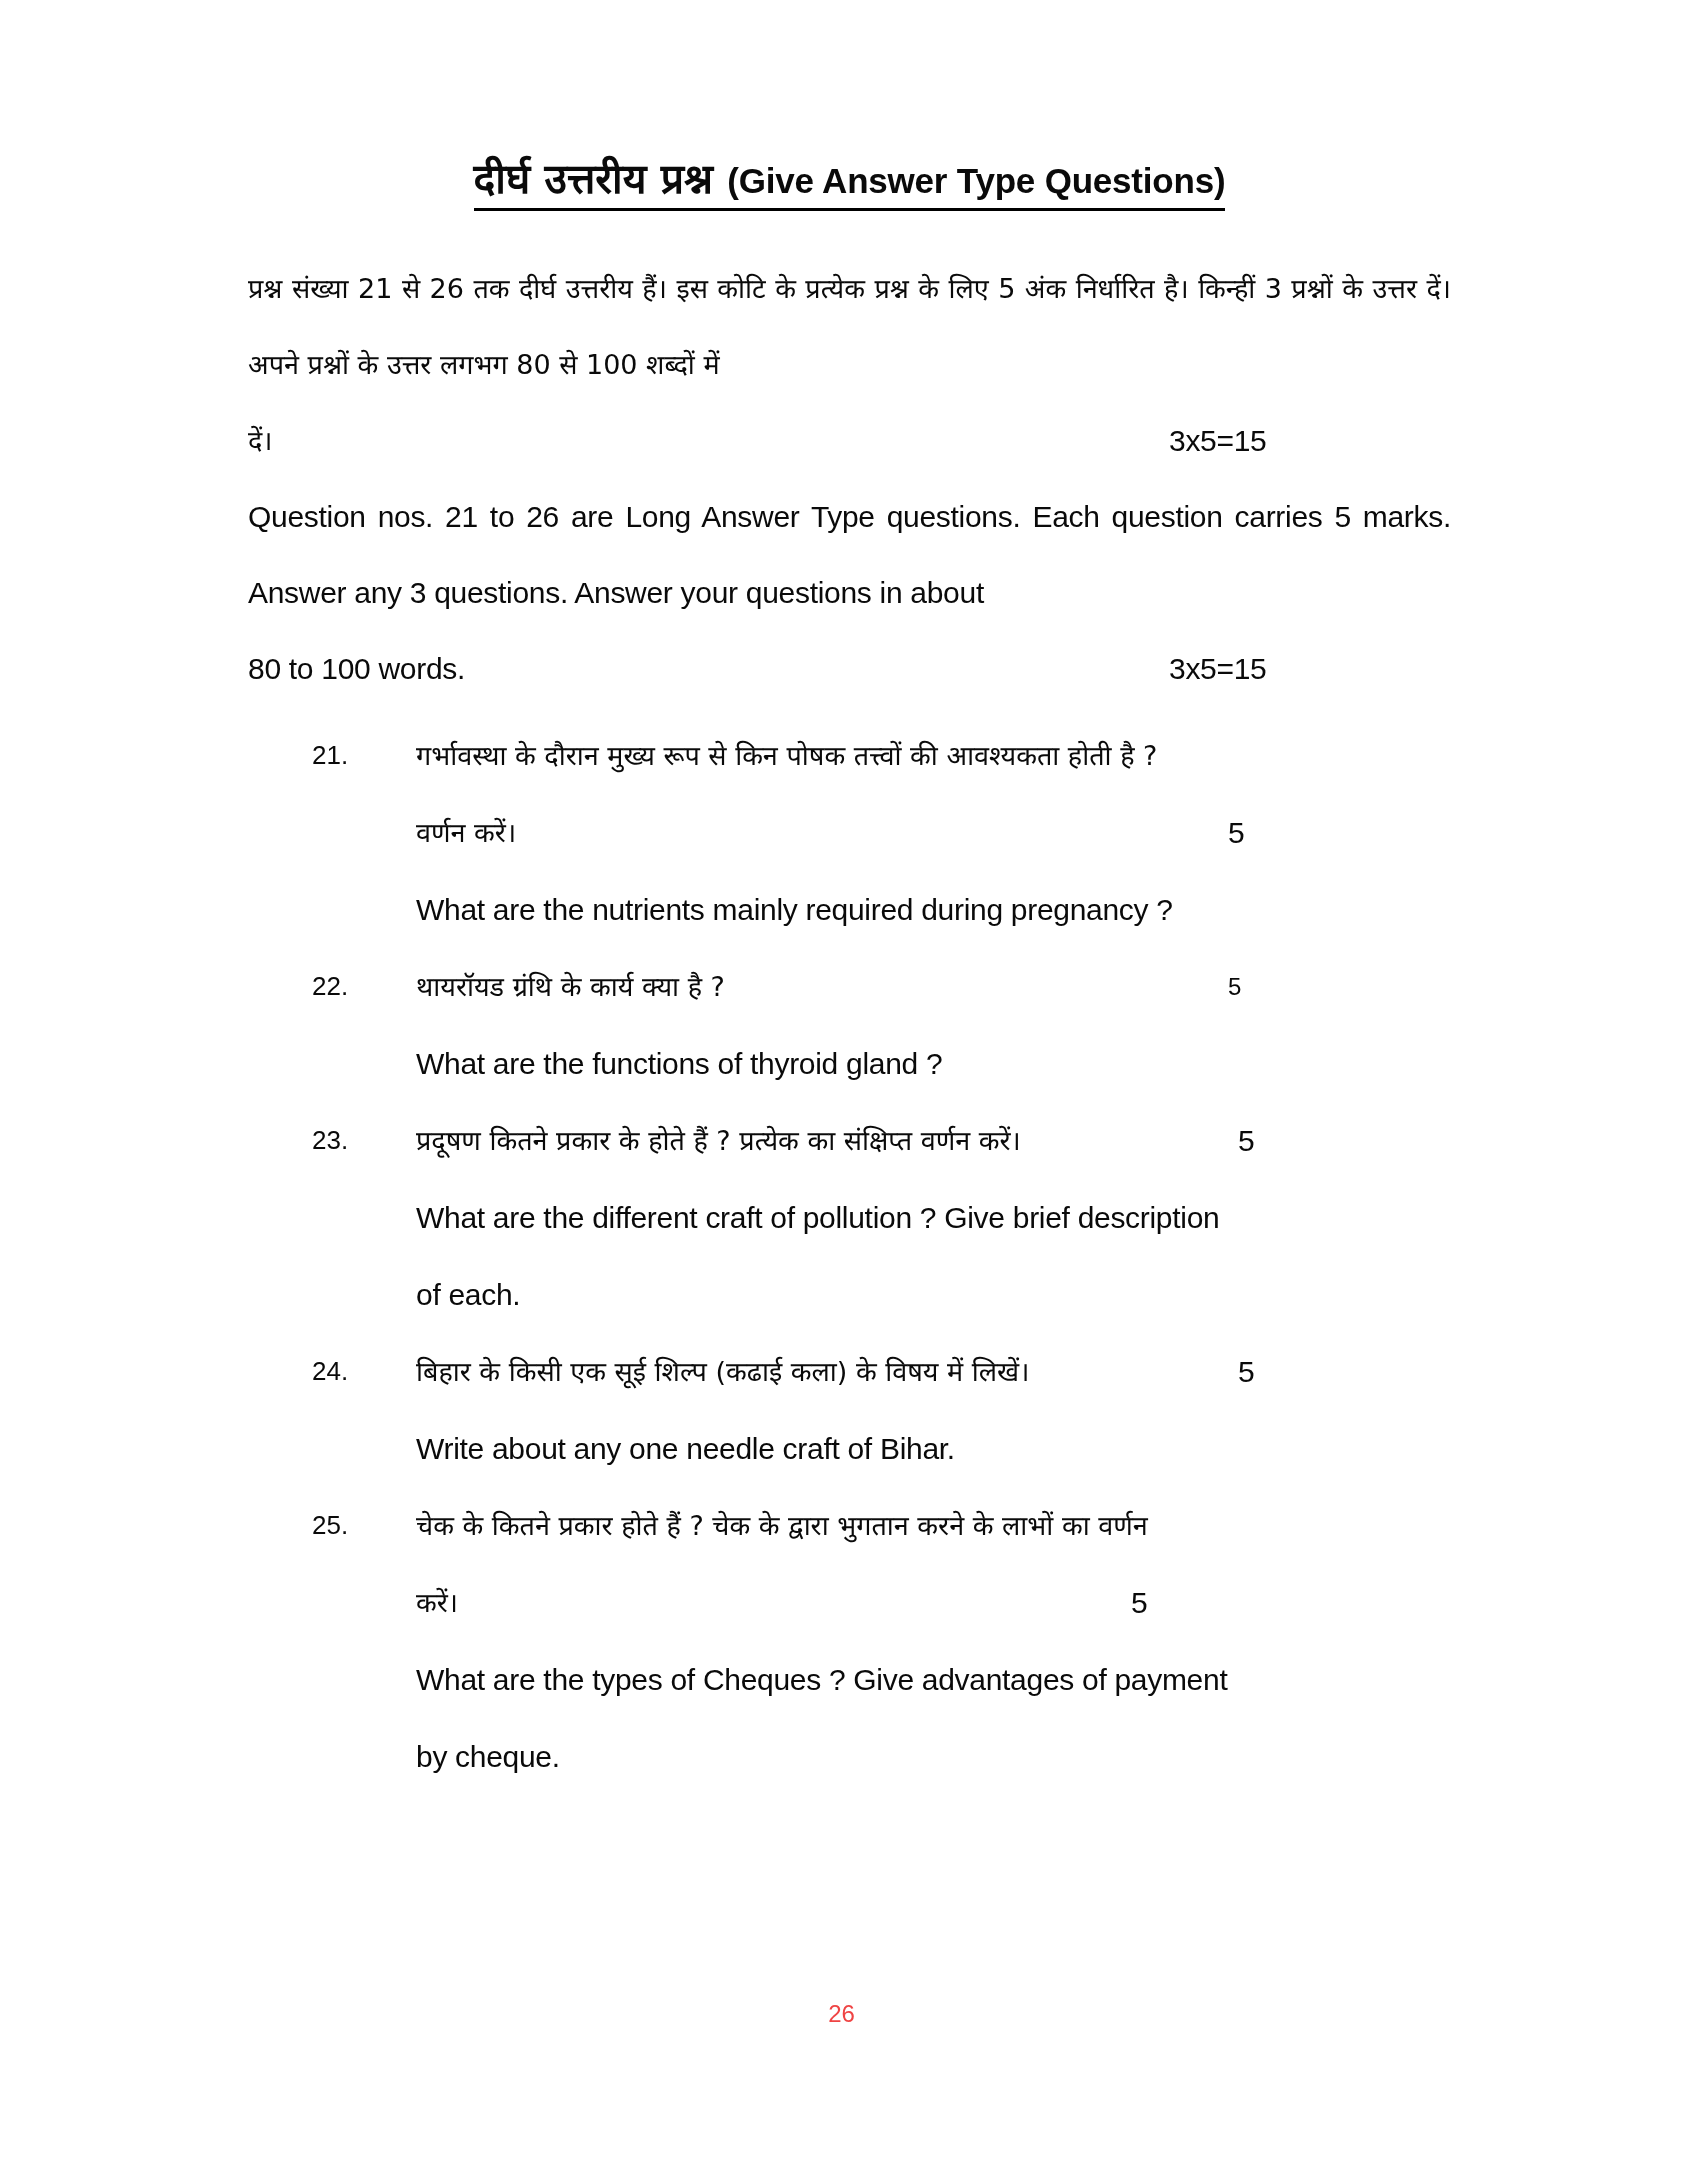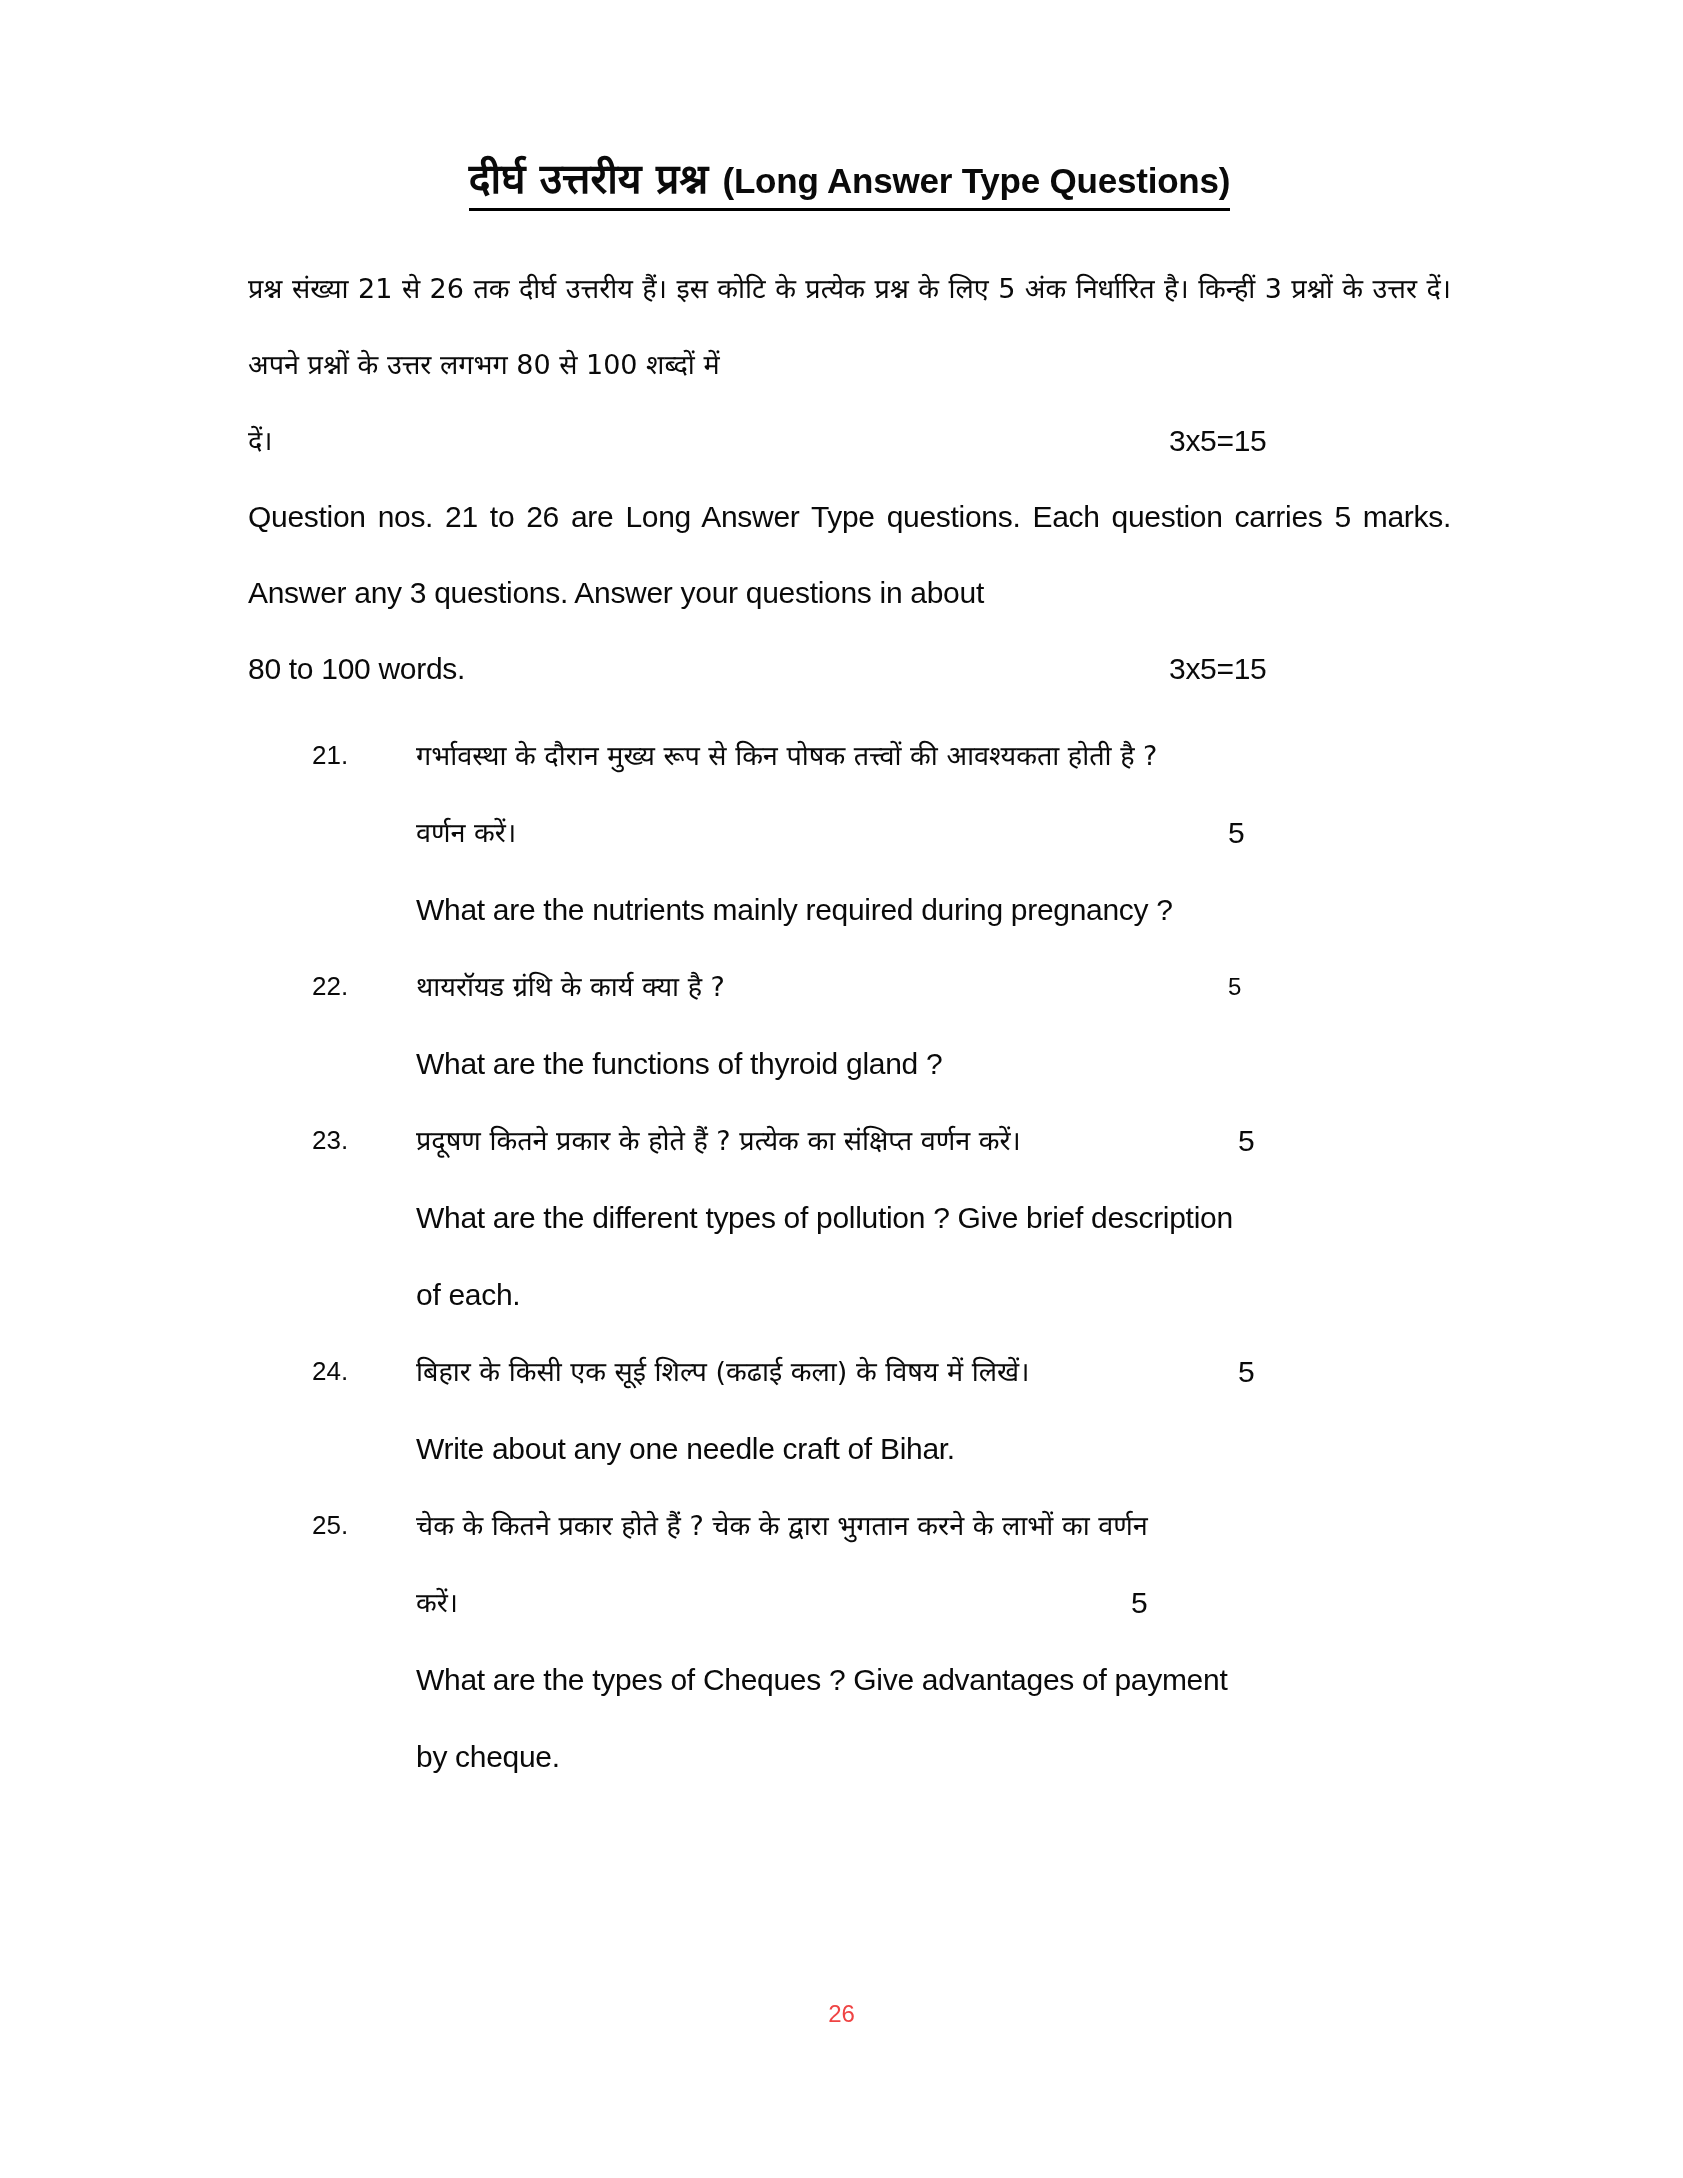--- a/index.html
+++ b/index.html
@@ -156,21 +156,21 @@
     color: #ef4444;
   }
 </style>
 </head>
 <body>
 
 <div class="page">
   <div class="content">
 
     <div class="title-row">
-      <span class="title"><span class="hi">दीर्घ  उत्तरीय  प्रश्न </span><span>(Long Answer Type Questions)</span></span>
+      <span class="title"><span class="hi">दीर्घ  उत्तरीय  प्रश्न </span><span>(Give Answer Type Questions)</span></span>
     </div>
 
     <div class="para hindi">
       <div>प्रश्न  संख्या  21  से  26  तक  दीर्घ  उत्तरीय  हैं।  इस  कोटि  के  प्रत्येक  प्रश्न  के  लिए  5  अंक  निर्धारित  है।  किन्हीं  3  प्रश्नों  के  उत्तर  दें।अपने  प्रश्नों  के  उत्तर  लगभग  80  से  100  शब्दों  में</div>
     </div>
     <div class="line line-hi">
       <span>दें।</span>
       <span class="tail-mark t1">3x5=15</span>
     </div>
 
@@ -207,21 +207,21 @@
         </div>
       </div>
 
       <div class="qitem">
         <div class="qnum">23.</div>
         <div class="qbody">
           <div class="qline q-hi">
             <span>प्रदूषण  कितने  प्रकार  के  होते  हैं ?  प्रत्येक  का  संक्षिप्त  वर्णन  करें।</span>
             <span class="mark pos-c">5</span>
           </div>
-          <div class="qline q-en">What are the different types of pollution ? Give brief description</div>
+          <div class="qline q-en">What are the different craft of pollution ? Give brief description</div>
           <div class="qline q-en">of each.</div>
         </div>
       </div>
 
       <div class="qitem">
         <div class="qnum">24.</div>
         <div class="qbody">
           <div class="qline q-hi">
             <span>बिहार  के  किसी  एक  सूई  शिल्प  (कढाई  कला)  के  विषय  में  लिखें।</span>
             <span class="mark pos-c">5</span>

